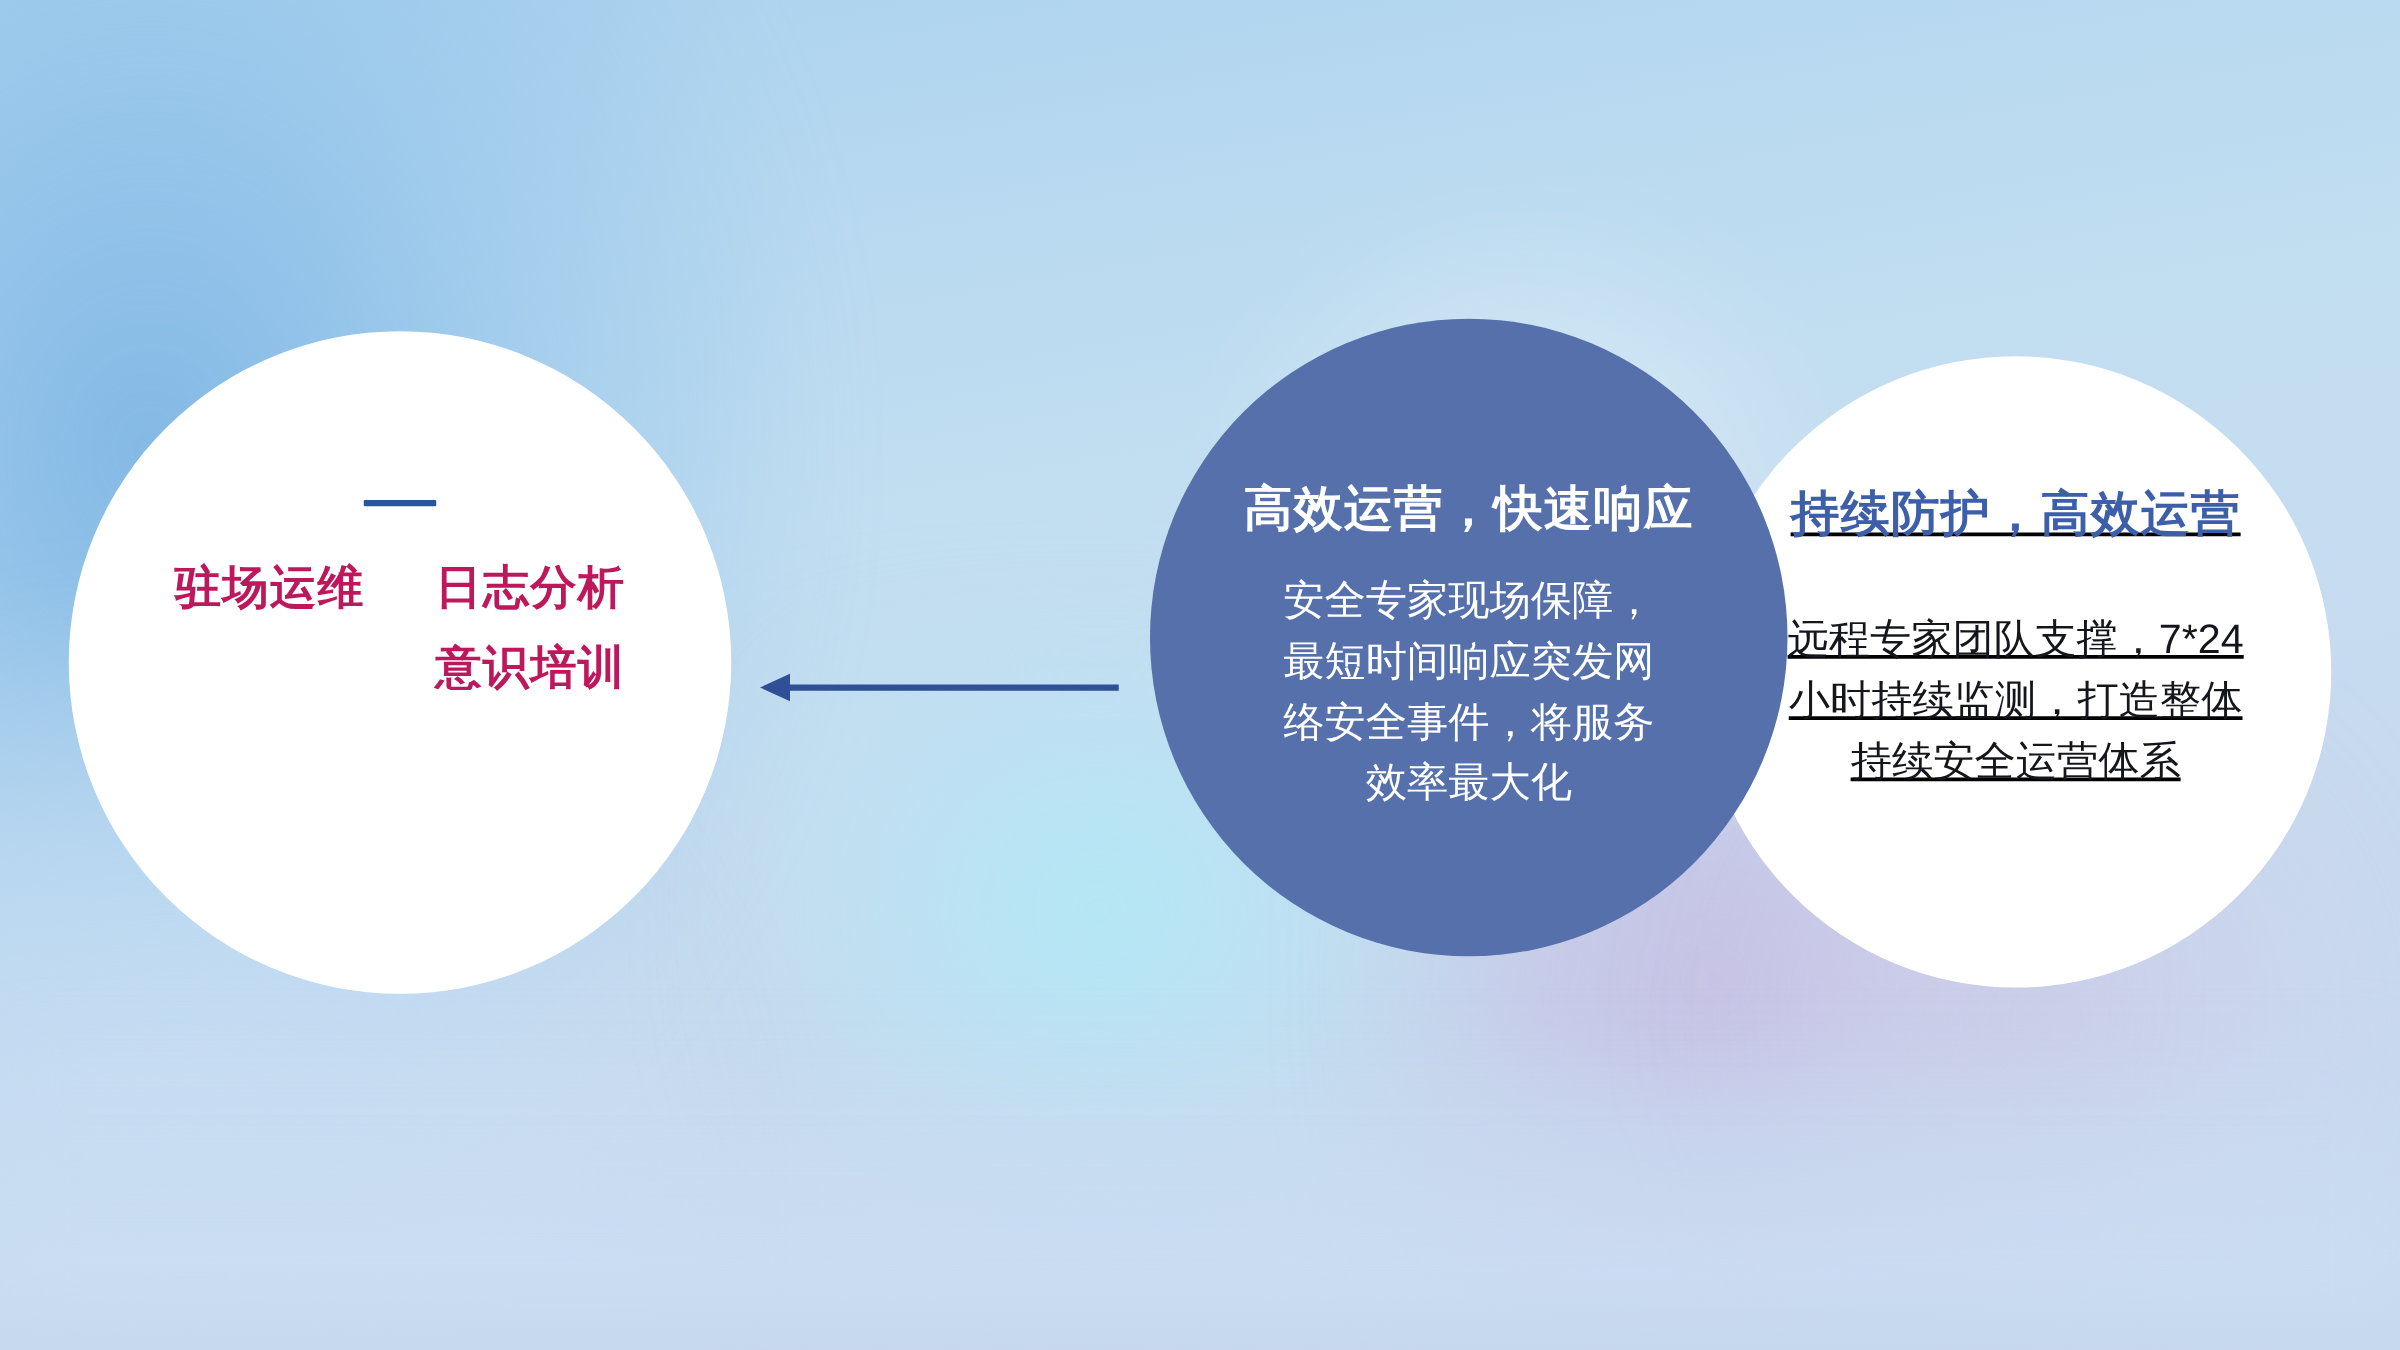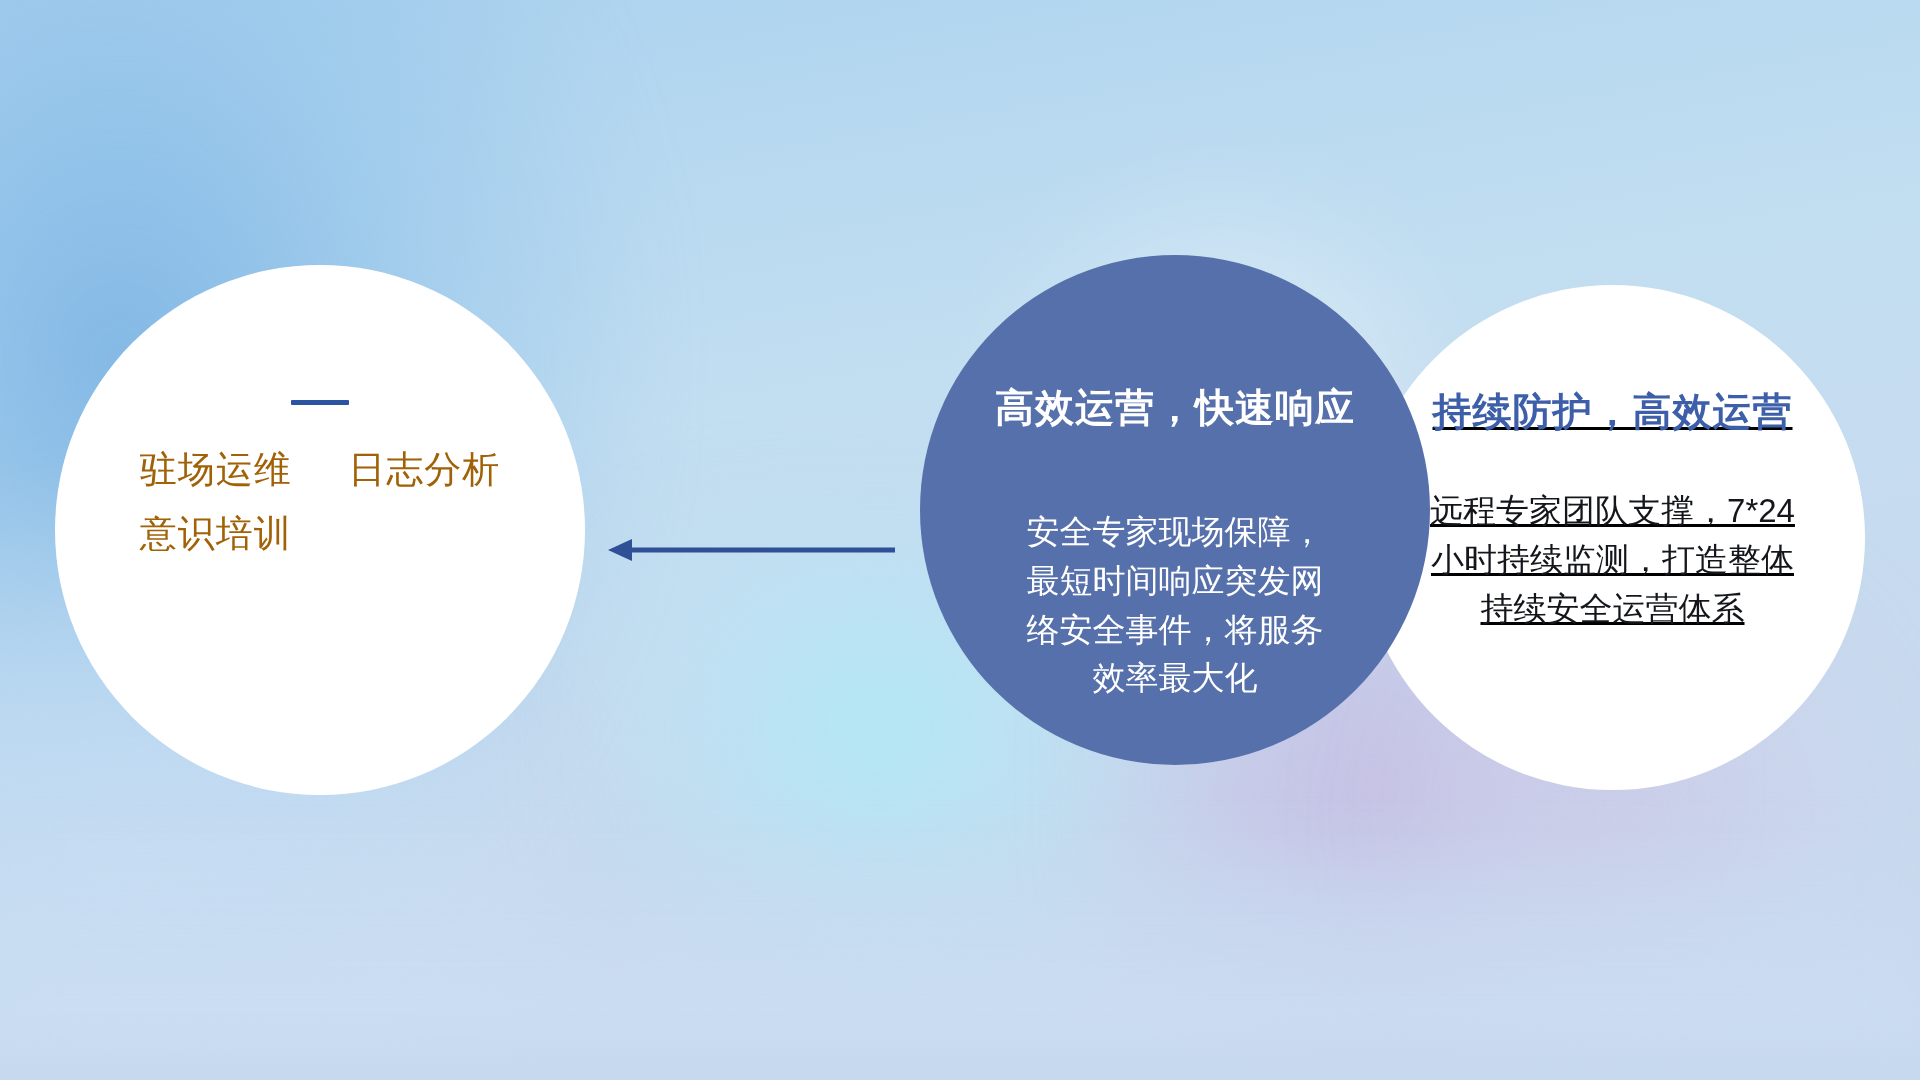--- a/index.html
+++ b/index.html
@@ -177,23 +177,23 @@
   .dash {
     width: 58px;
     height: 5px;
     background: #2a53a1;
     border-radius: 1px;
     margin-top: 135px;
   }
 
   .left-lines {
     margin-top: 46px;
-    text-align: left;
-    color: #a16207;
-    font-weight: normal;
+    text-align: right;
+    color: #be185d;
+    font-weight: bold;
     font-size: 37px;
     line-height: 1.0;
   }
   .left-lines .ln {
     margin-bottom: 27px;
     white-space: nowrap;
     letter-spacing: 1px;
   }
   .left-lines .ln:last-child { margin-bottom: 0; }
   .left-lines .gap { display: inline-block; width: 34px; }
@@ -215,21 +215,21 @@
   }
 
   .card-body {
     font-size: 33px;
     line-height: 1.48;
     text-align: center;
     font-weight: normal;
   }
   .circle-mid .card-body {
     color: #ffffff;
-    margin-top: 78px;
+    margin-top: 26px;
     width: 310px;
   }
   .circle-right .card-body {
     color: #14161b;
     margin-top: 53px;
     width: 385px;
   }
 </style>
 </head>
 <body>

